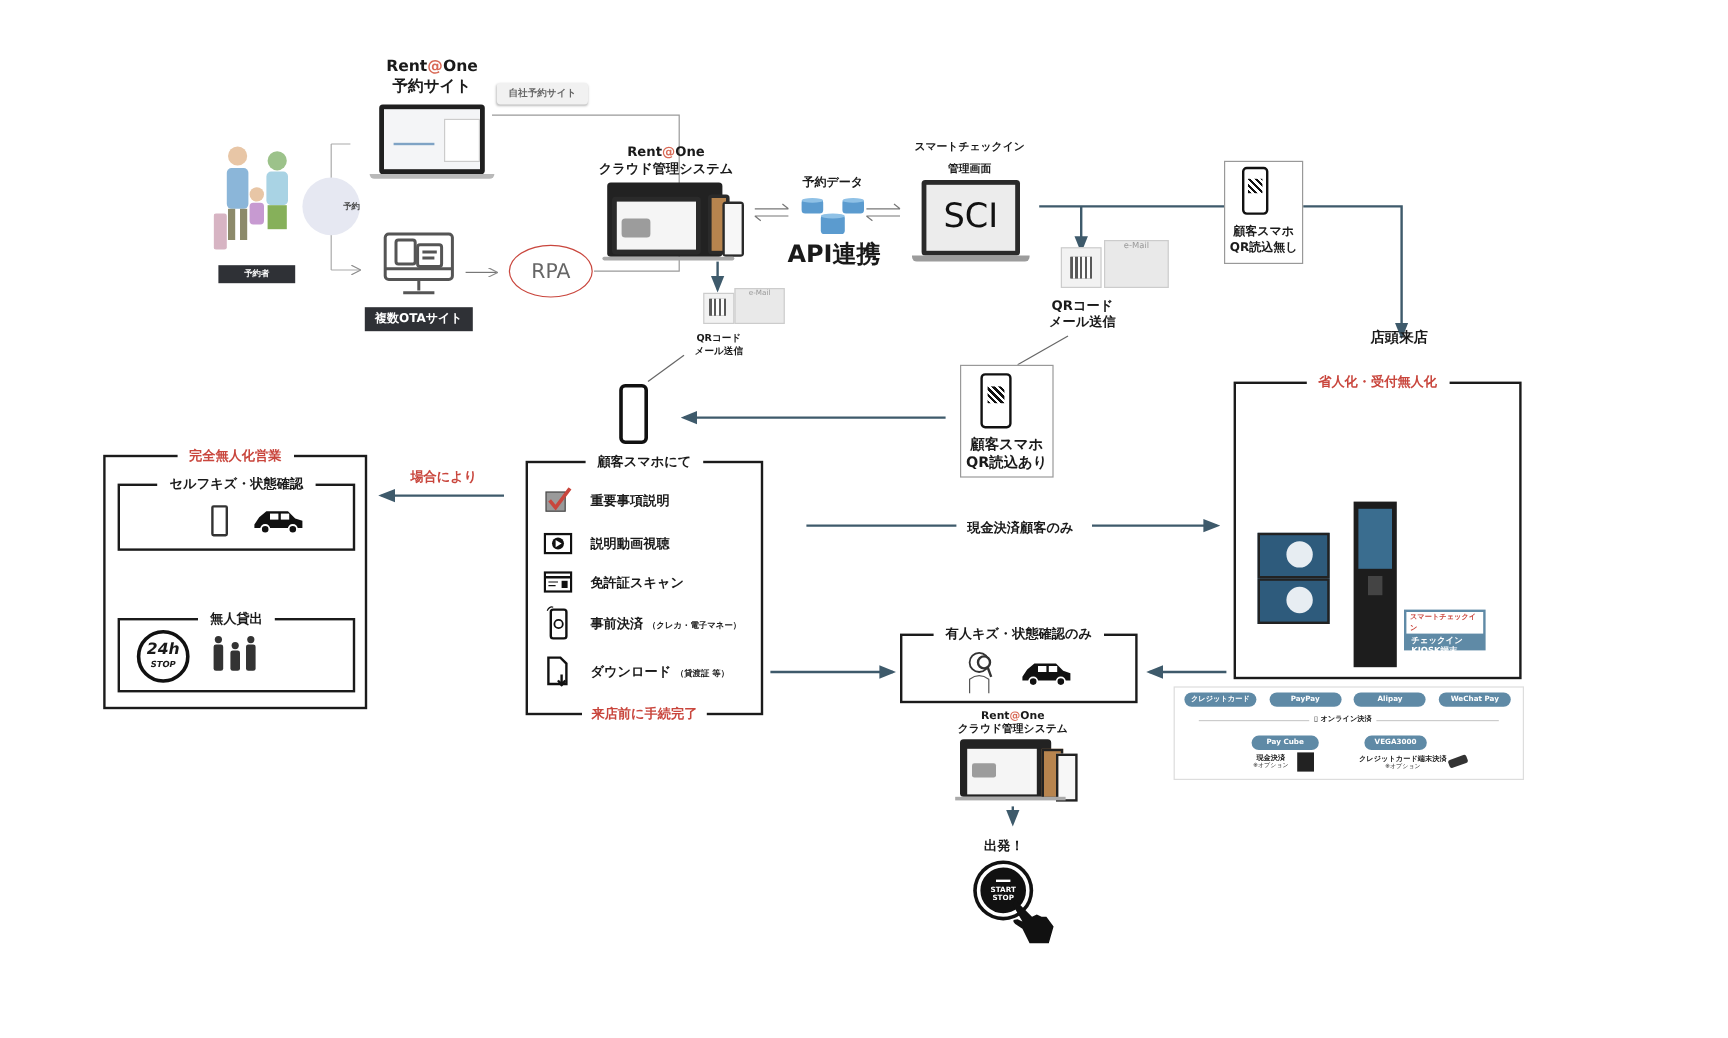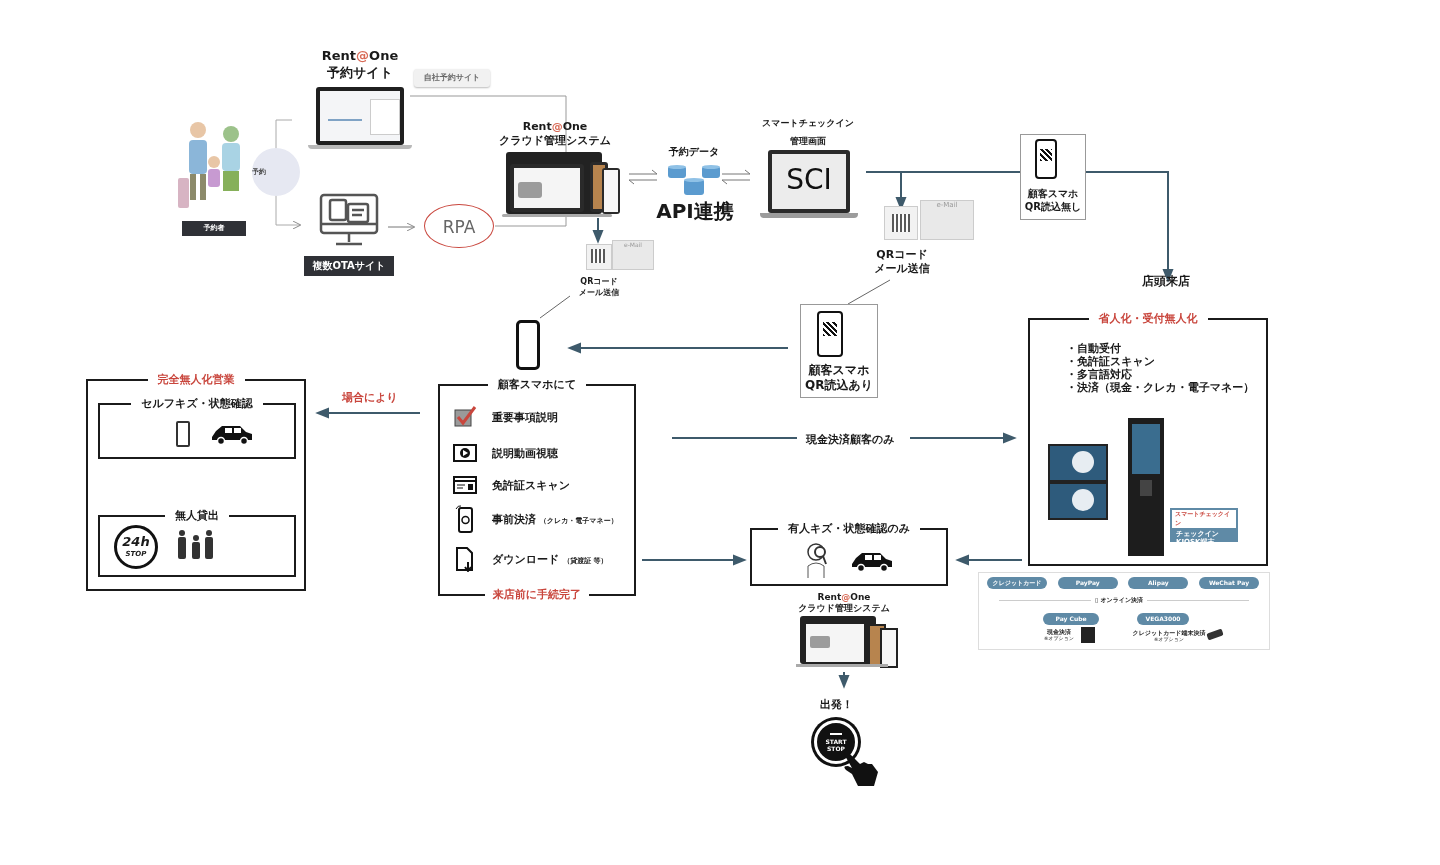--- a/index.html
+++ b/index.html
@@ -101,21 +101,21 @@
     <rect x="12" y="56" width="6" height="26" fill="#8c8a6a"></rect>
       <rect x="22" y="56" width="6" height="26" fill="#8c8a6a"></rect>
     <circle cx="53" cy="16" r="8" fill="#9cc28a"></circle>
       <rect x="44" y="25" width="18" height="28" rx="4" fill="#a9d3e4"></rect>
     <rect x="45" y="53" width="16" height="20" fill="#86b05a"></rect>
     <circle cx="36" cy="44" r="6" fill="#e8c6a6"></circle>
       <rect x="30" y="51" width="12" height="18" rx="3" fill="#c79ad1"></rect>
     <rect x="0" y="60" width="11" height="30" rx="2" fill="#d7b4c3"></rect>
   </svg>
 </div>
-<div class="abs" style="left:252px;top:148px;width:48px;height:48px;border-radius:50%;background:#e6e8f2;font-size:7px;line-height:48px;text-align:left;font-weight:bold;color:#444;">予約</div>
+<div class="abs" style="left:252px;top:148px;width:48px;height:48px;border-radius:50%;background:#e6e8f2;font-size:7px;line-height:48px;text-align:right;font-weight:bold;color:#444;">予約</div>
 <div class="abs" style="left:182px;top:221px;width:64px;height:15px;background:#2f3136;color:#fff;font-size:7px;font-weight:bold;text-align:center;line-height:15px;">予約者</div>
 
 <div class="abs" style="left:318px;top:192px;width:62px;height:56px;">
   <svg width="62" height="56" viewBox="0 0 62 56" fill="none" stroke="#555" stroke-width="2.5">
     <rect x="3" y="3" width="56" height="38" rx="3"></rect>
       <line x1="3" y1="32" x2="59" y2="32"></line>
     <line x1="31" y1="41" x2="31" y2="50"></line>
       <line x1="18" y1="52" x2="44" y2="52"></line>
     <rect x="12" y="8" width="16" height="20" rx="2"></rect>
       <rect x="30" y="12" width="20" height="18" rx="2"></rect>
@@ -307,26 +307,20 @@
           <rect x="29" y="8" width="8" height="22" rx="2"></rect>
         </g>
       </svg>
   </div>
 </div>
 
 <div class="abs bold" style="left:806px;top:432px;font-size:11px;">現金決済顧客のみ</div>
 
 <div class="abs framebox" style="left:1028px;top:318px;width:240px;height:248px;">
   <div class="title bold red" style="font-size:11px;"><span>省人化・受付無人化</span></div>
-  <div class="abs bold" style="left:36px;top:22px;font-size:11px;line-height:13px;">
-    <div>・自動受付</div>
-    <div>・免許証スキャン</div>
-    <div>・多言語対応</div>
-    <div>・決済（現金・クレカ・電子マネー）</div>
-  </div>
   <div class="abs" style="left:18px;top:124px;width:56px;height:34px;background:#2e5b7c;border:2px solid #222;">
       <div style="margin:5px 0 0 22px;width:22px;height:22px;border-radius:50%;background:#e7edf2"></div>
     </div>
   <div class="abs" style="left:18px;top:162px;width:56px;height:34px;background:#2e5b7c;border:2px solid #222;">
       <div style="margin:5px 0 0 22px;width:22px;height:22px;border-radius:50%;background:#e7edf2"></div>
     </div>
   <div class="abs" style="left:98px;top:98px;width:36px;height:138px;background:#1d1d1d;">
     <div style="margin:6px 4px 0;height:50px;background:#3a6d8f"></div>
     <div style="margin:6px 12px 0;height:16px;background:#444"></div>
   </div>

